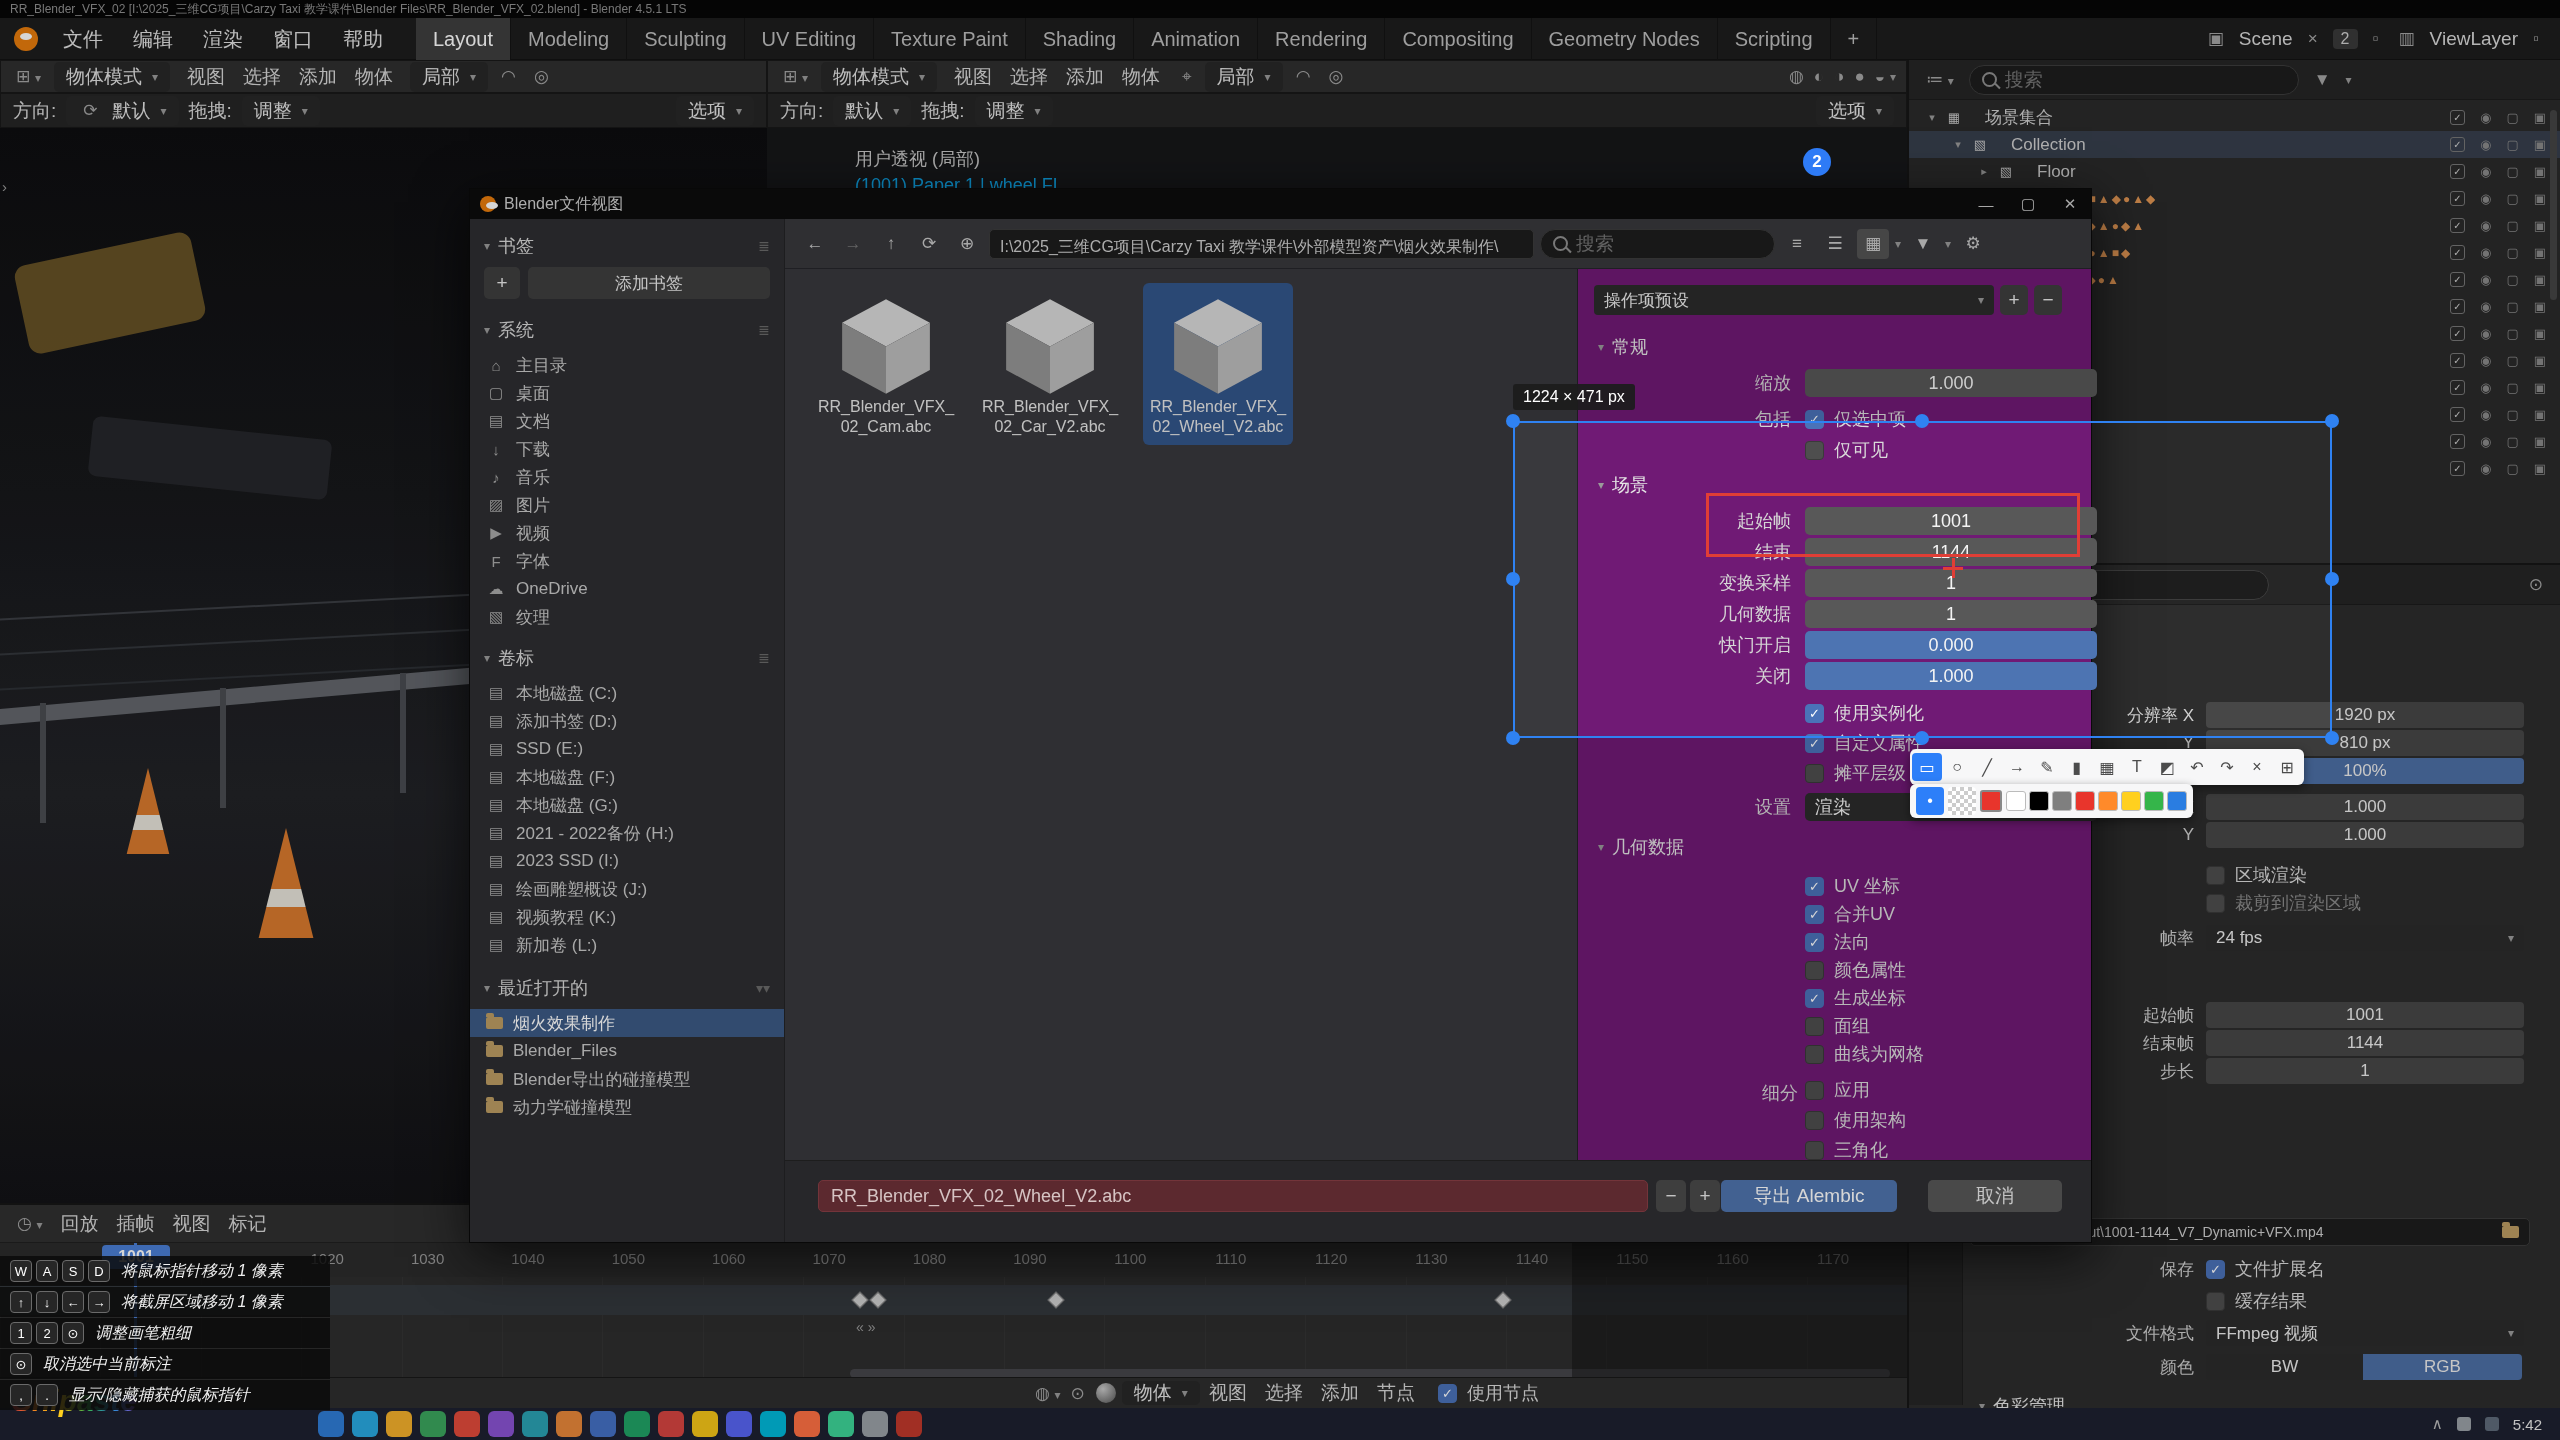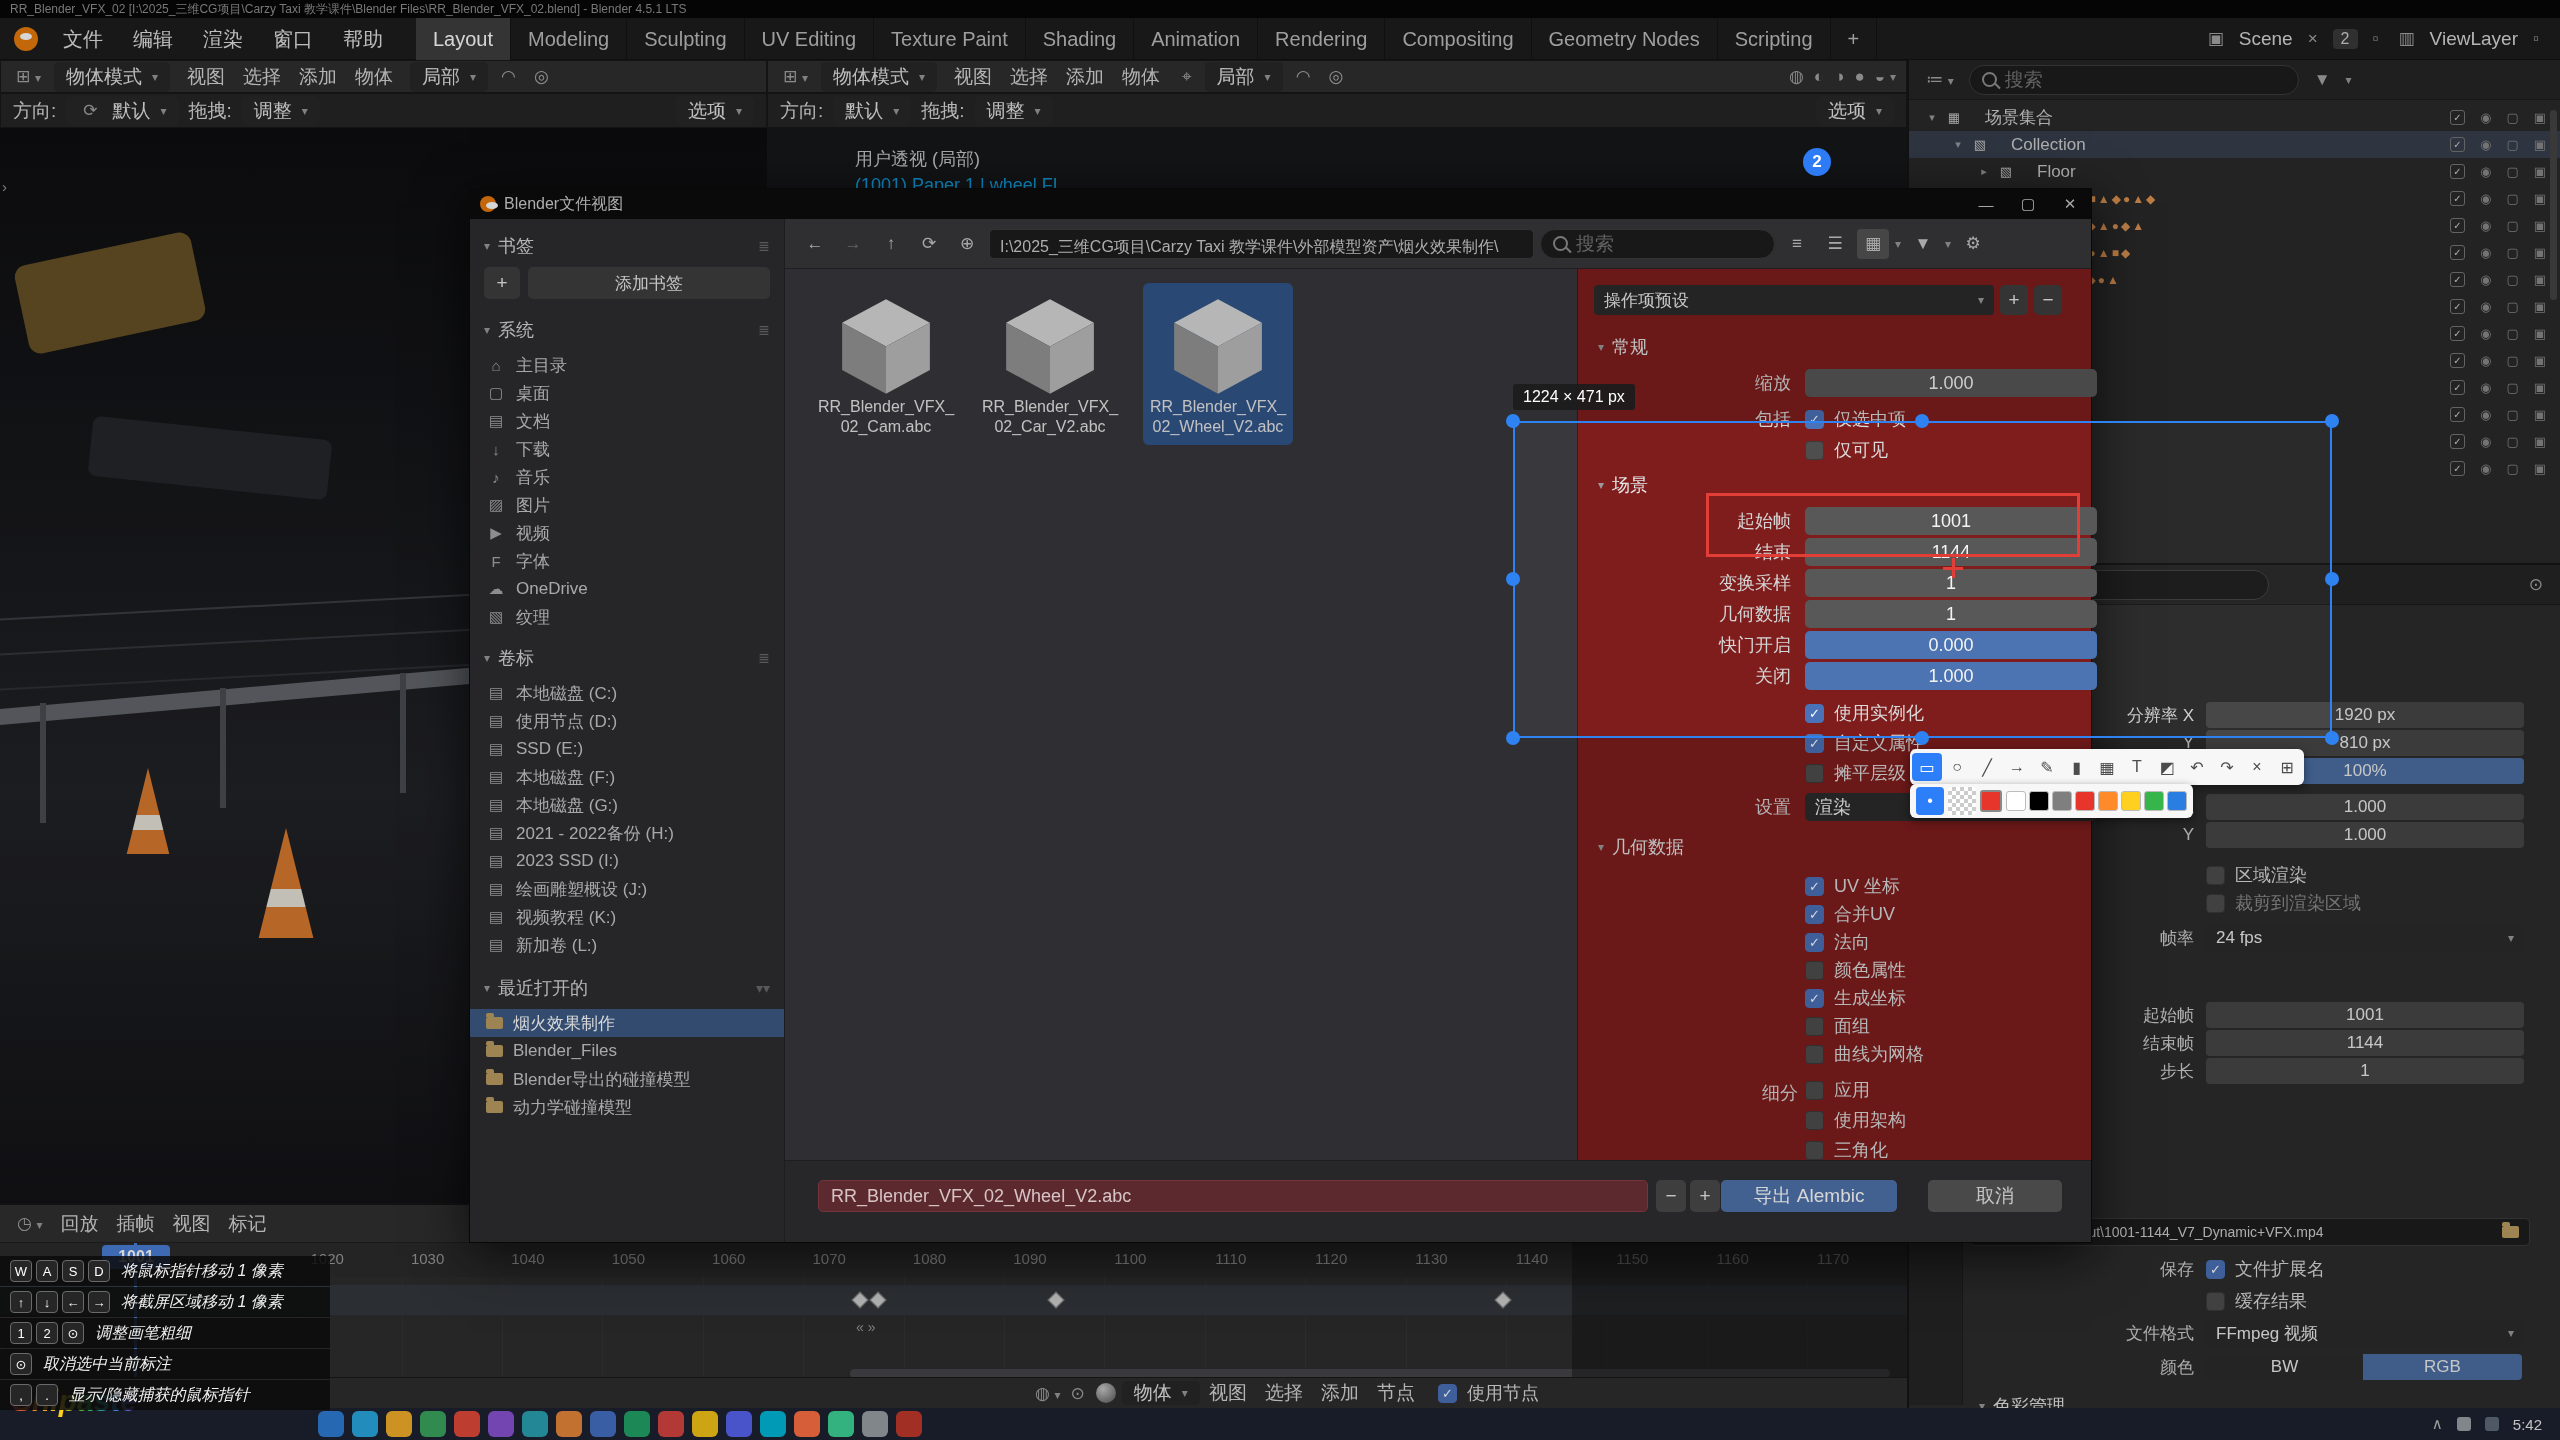--- a/index.html
+++ b/index.html
@@ -58,21 +58,21 @@
   .shdr .dots{margin-left:auto;color:#6a6a6a;font-size:14px;}
   .sideitem{height:28px;display:flex;align-items:center;gap:10px;padding:0 16px;font-size:17px;color:#c9c9c9;}
   .sideitem .g{width:20px;text-align:center;color:#a9a9a9;font-size:15px;flex:none;}
   .sideitem.selected{background:#3c5a85;color:#fff;}
   .fold{width:17px;height:12px;background:#bd9d63;border-radius:2px;position:relative;flex:none;}
   .fold::before{content:"";position:absolute;left:0;top:-4px;width:8px;height:4px;background:#bd9d63;border-radius:2px 2px 0 0;}
   .mainfiles{position:absolute;left:315px;top:80px;width:792px;height:891px;background:#39393d;}
   .fitem{position:absolute;width:150px;text-align:center;padding:6px 0 8px;border-radius:6px;}
   .fitem.selected{background:#33568b;}
   .fitem .l{font-size:16px;line-height:20px;color:#e6e6e6;}
-  .opts{position:absolute;left:1107px;top:80px;width:514px;height:891px;background:#7f1d1d;border-left:1px solid #232326;box-sizing:border-box;}
+  .opts{position:absolute;left:1107px;top:80px;width:514px;height:891px;background:#701a75;border-left:1px solid #232326;box-sizing:border-box;}
   .execbar{position:absolute;left:315px;top:971px;width:1306px;height:82px;background:#2f2f33;border-top:1px solid #232323;box-sizing:border-box;}
   .btn{height:32px;border-radius:5px;display:flex;align-items:center;justify-content:center;font-size:19px;color:#eaeaea;}
 
   
   .outliner{left:1907px;top:60px;width:653px;height:503px;background:#2a2a2a;border-left:2px solid #161616;box-sizing:border-box;z-index:5;}
   .ohdr{position:absolute;left:0;top:0;width:100%;height:40px;background:#262626;border-bottom:1px solid #1c1c1c;display:flex;align-items:center;gap:10px;padding:0 12px;box-sizing:border-box;}
   .orow{height:27px;display:flex;align-items:center;font-size:17px;color:#d0d0d0;}
   .otri{width:22px;color:#9a9a9a;font-size:11px;text-align:center;flex:none;}
   .og{width:22px;text-align:center;font-size:13px;flex:none;}
   .og.white{color:#c9c9c9;}.og.green{color:#7ec16a;}
@@ -798,21 +798,21 @@
           <span class="dots">≣</span>
       </div>
       <div style="margin-top:8px;">
 
       <div class="sideitem">
             <span class="g">▤</span>
             <span>本地磁盘 (C:)</span>
           </div>
           <div class="sideitem">
             <span class="g">▤</span>
-            <span>使用节点 (D:)</span>
+            <span>添加书签 (D:)</span>
           </div>
           <div class="sideitem">
             <span class="g">▤</span>
             <span>SSD (E:)</span>
           </div>
           <div class="sideitem">
             <span class="g">▤</span>
             <span>本地磁盘 (F:)</span>
           </div>
           <div class="sideitem">

